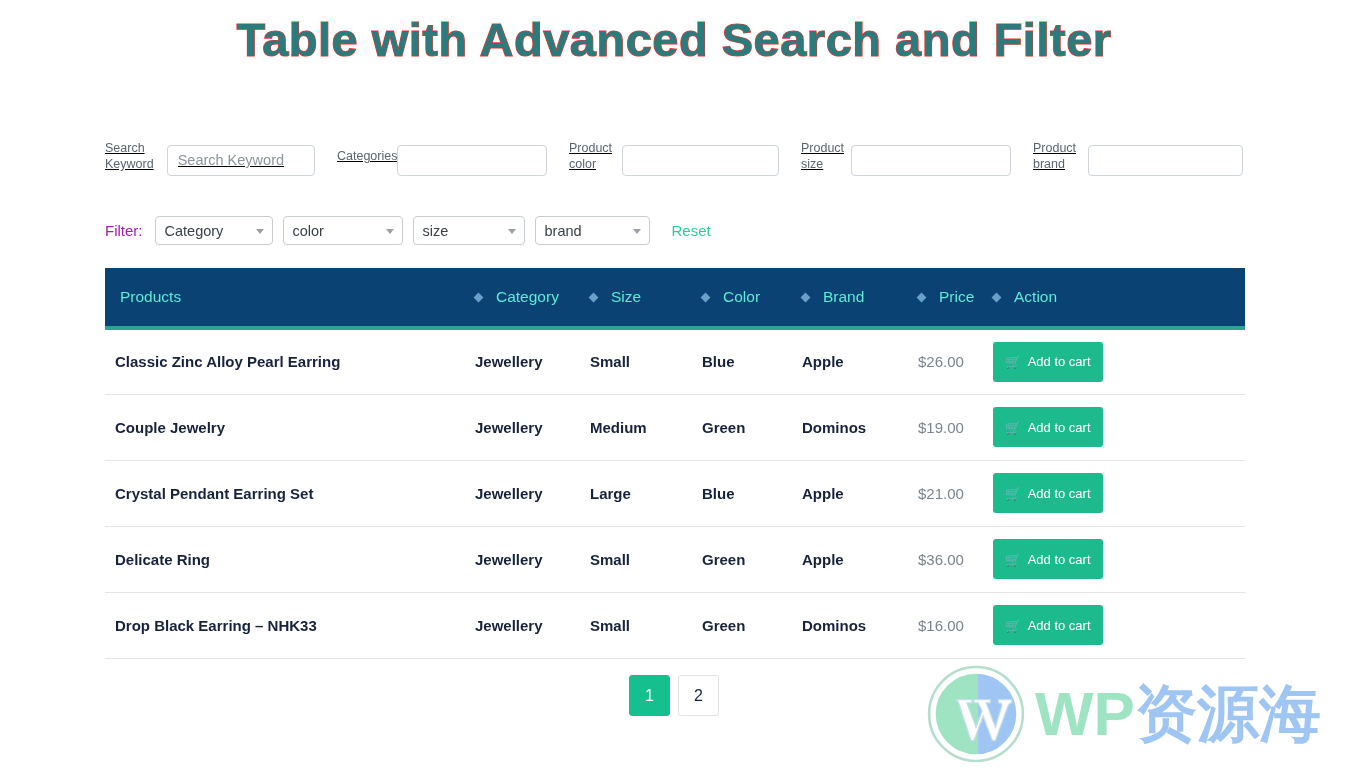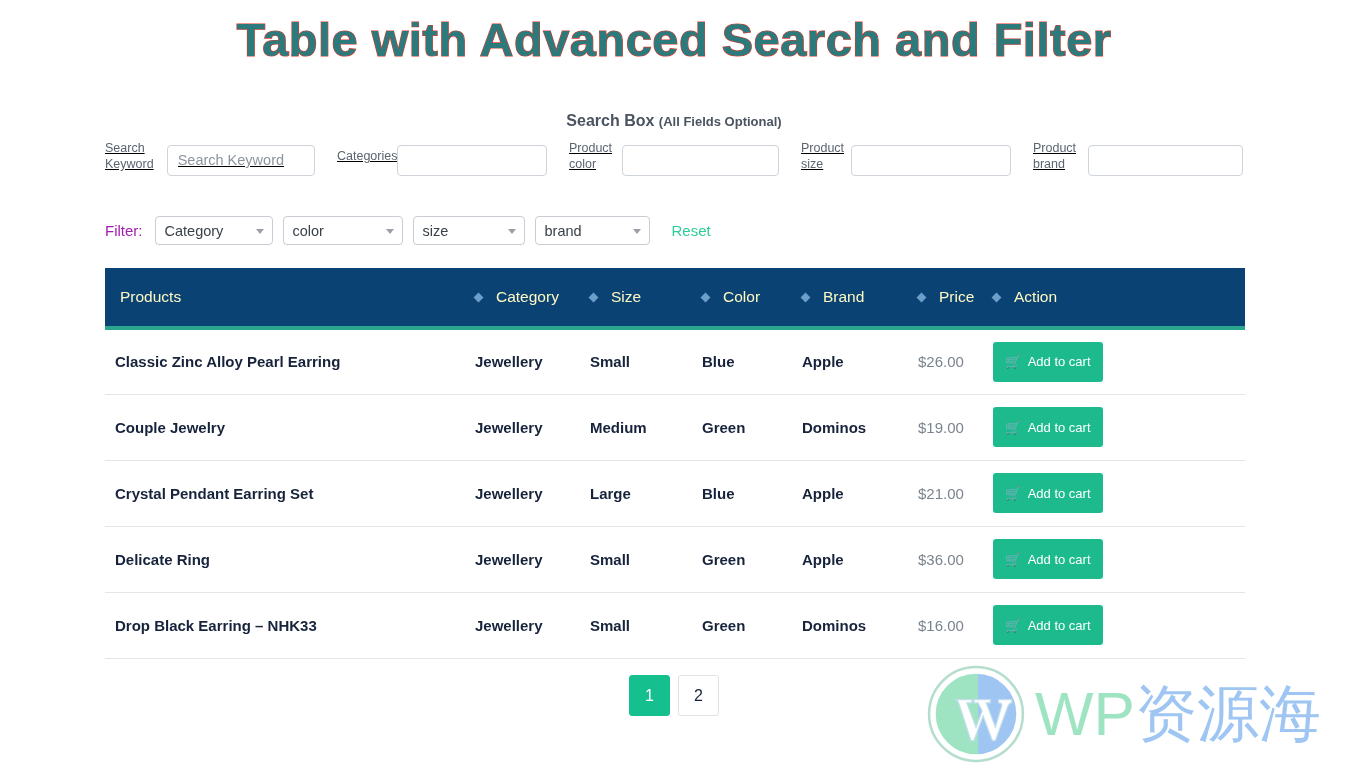--- a/index.html
+++ b/index.html
@@ -120,21 +120,21 @@
   
   .table-wrap {
     position: absolute;
     left: 105px; top: 268px;
     width: 1140px;
   }
   table.ptable { width: 100%; border-collapse: collapse; table-layout: fixed; }
 
   thead tr { background: #0a4274; }
   thead th {
-    color: #fef9c3;
+    color: #5eead4;
     font-size: 15.5px;
     font-weight: normal;
     text-align: left;
     height: 58px;
     padding: 0;
     position: relative;
     vertical-align: middle;
   }
   thead tr { border-bottom: 4px solid #2aa58e; }
   th .th-inner { display: flex; align-items: center; height: 58px; }
@@ -213,41 +213,38 @@
     left: 925px; top: 663px;
     display: flex;
     align-items: center;
     gap: 8px;
     opacity: 0.85;
     pointer-events: none;
   }
   .wm-mark { width: 102px; height: 102px; }
   .wm-text {
     font-size: 62px;
-    font-weight: normal;
+    font-weight: bold;
     line-height: 1;
     letter-spacing: 0px;
     color: #89c6f2;
     -webkit-text-stroke: 1.5px #ffffff;
     paint-order: stroke fill;
     white-space: nowrap;
   }
   .wm-wp { color: #8fe0b8; }
   .wm-cn { color: #8fbdf0; }
 </style>
 </head>
 <body>
 
 <div class="page">
 
   <div class="page-title">Table with Advanced Search and Filter</div>
 
-  <div class="searchbox-title">
-    <span class="sb-main">Search Box </span><span class="sb-sub">(All Fields Optional)</span>
-  </div>
 
   <div class="search-row">
     <div class="field">
       <span class="field-label">Search Keyword</span>
       <input class="field-input" type="text" placeholder="Search Keyword" style="">
     </div>
     <div class="field">
       <span class="field-label">Categories</span>
       <input class="field-input" type="text" placeholder="" style="">
     </div>

